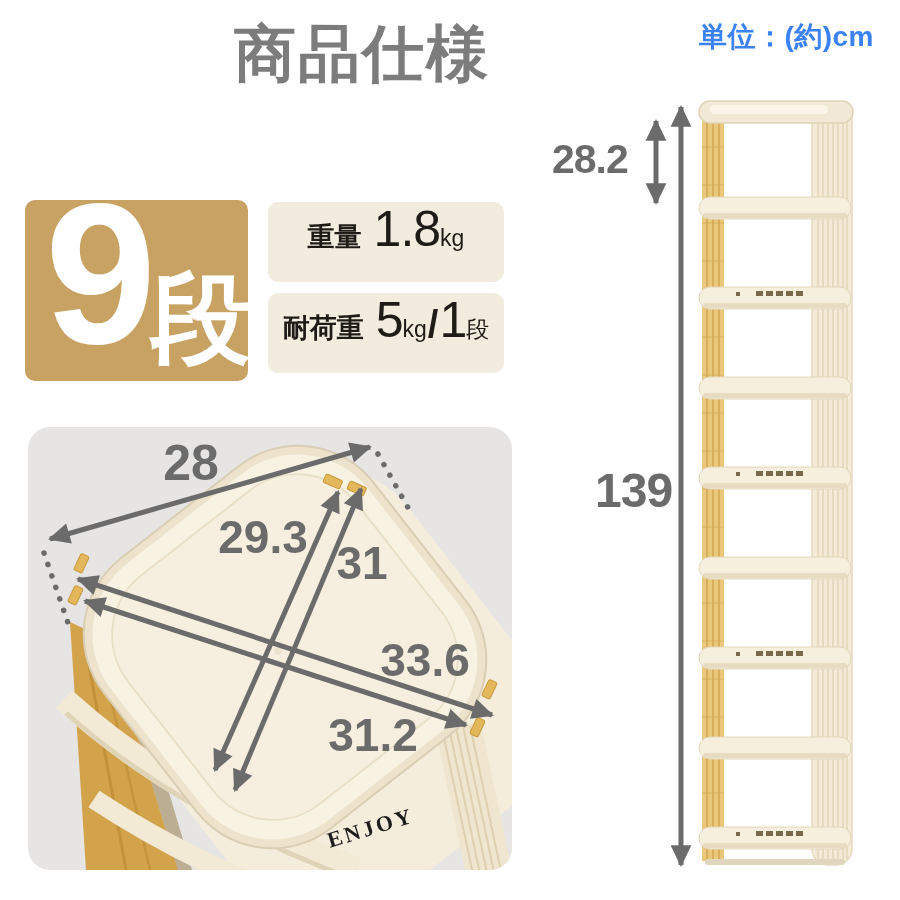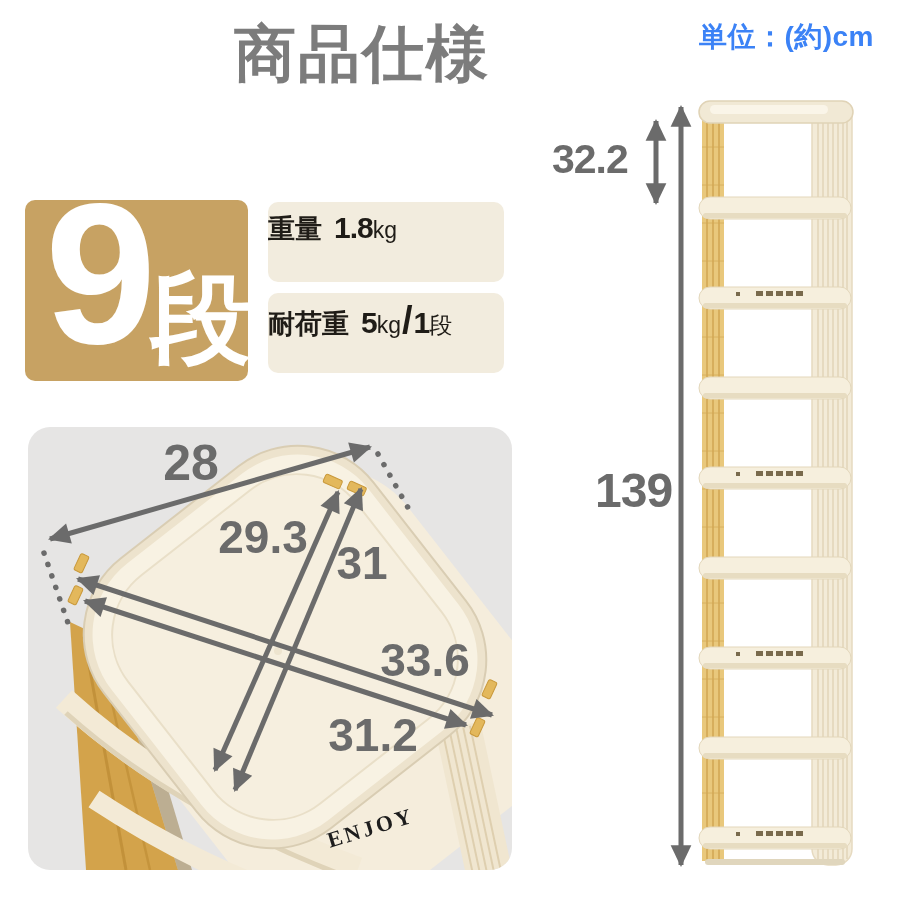--- a/index.html
+++ b/index.html
@@ -27,28 +27,28 @@
     font-size:200px;line-height:1;font-weight:bold;color:#fff;
   }
   .tier-badge .unit{
     position:absolute;left:126px;top:68px;
     font-size:100px;line-height:1;font-weight:bold;color:#fff;
   }
   
   .spec-box{
     position:absolute;left:268px;width:236px;height:80px;
     background:#f2ecde;border-radius:10px;
-    display:flex;align-items:baseline;justify-content:flex-start;
+    display:flex;align-items:baseline;justify-content:center;
     color:#1f1c17;white-space:nowrap;
   }
   .spec-box.weight{top:202px;}
   .spec-box.load{top:293px;}
   .spec-box .inner{display:flex;align-items:baseline;transform:translateY(-13px);align-self:center;}
   .spec-label{font-size:27px;font-weight:bold;margin-right:12px;}
-  .spec-value{font-size:30px;font-weight:bold;letter-spacing:-1px;}
+  .spec-value{font-size:50px;font-weight:normal;letter-spacing:-1px;}
   .spec-unit{font-size:23px;font-weight:normal;}
   .spec-sep{font-size:38px;font-weight:bold;margin:0 1px;}
   
   .photo-box{
     position:absolute;left:28px;top:427px;width:484px;height:443px;
     background:#e6e5e4;border-radius:22px;overflow:hidden;
   }
   .photo-box svg{display:block;}
   
   .dim-tier{
@@ -154,21 +154,21 @@
     <g fill="#6b6b6b" font-weight="bold">
       <text x="163" y="53" text-anchor="middle" font-size="50">28</text>
       <text x="235" y="126" text-anchor="middle" font-size="46">29.3</text>
       <text x="334" y="152" text-anchor="middle" font-size="46">31</text>
       <text x="397" y="249" text-anchor="middle" font-size="46">33.6</text>
       <text x="345" y="324" text-anchor="middle" font-size="46">31.2</text>
     </g>
   </svg>
 </div>
 
-<div class="dim-tier">32.2</div>
+<div class="dim-tier">28.2</div>
 <div class="dim-total">139</div>
 
 <svg class="side-svg" width="350" height="790" viewBox="0 0 350 790">
   <defs>
     <marker id="ah2" viewBox="0 0 26 26" markerWidth="27" markerHeight="27" refX="22" refY="13" orient="auto-start-reverse" markerUnits="userSpaceOnUse">
       <path d="M3,3 L24,13 L3,23 Z" fill="#6b6b6b"></path>
     </marker>
   </defs>
 
   <line x1="106" y1="26" x2="106" y2="108" stroke="#6b6b6b" stroke-width="5" marker-start="url(#ah2)" marker-end="url(#ah2)"></line>

